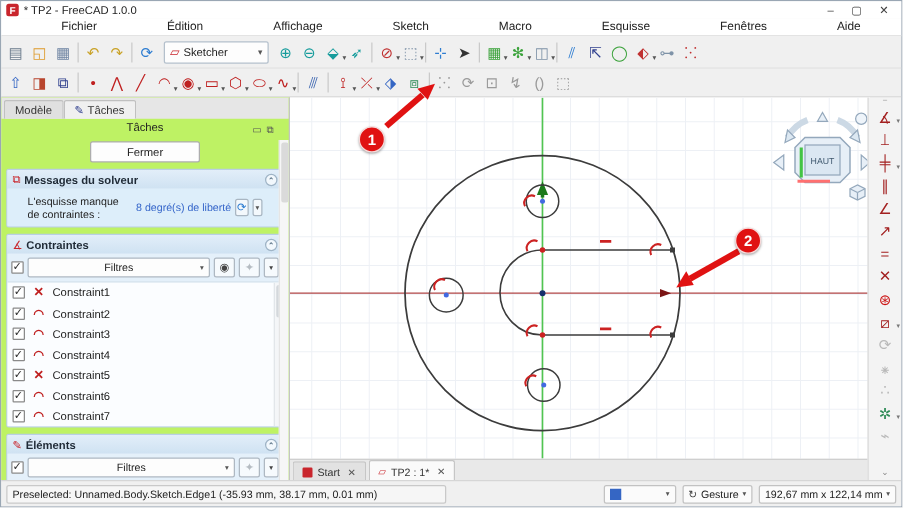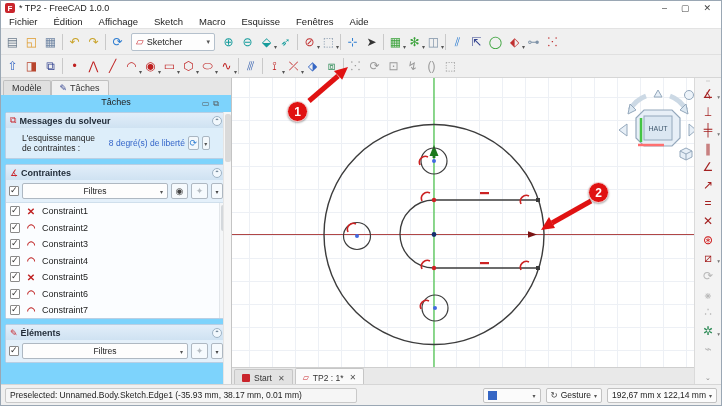--- a/index.html
+++ b/index.html
@@ -7,38 +7,38 @@
   .window { position:relative; width:722px; height:406px; background:#f0f0f0; border:1px solid #9aa7b4; }
 
   
   .titlebar { height:14px; background:#ffffff; display:flex; align-items:center; padding:0 4px; font-size:9px; color:#222; }
   .fc-logo { width:10px; height:10px; background:#c9252c; border-radius:2px; color:#fff; font-size:8px; font-weight:bold; display:flex; align-items:center; justify-content:center; margin-right:4px; }
   .win-controls { margin-left:auto; display:flex; gap:14px; font-size:9px; color:#444; padding-right:6px; }
   .win-controls span { cursor:default; }
 
   
   .menubar { height:14px; background:#ffffff; border-bottom:1px solid #e3e3e3; display:flex; align-items:center; font-size:9.5px; color:#222; }
-  .menu-item { padding:0 8px; height:100%; display:flex; align-items:center; }
+  .menu-item { padding:0 8px; height:100%; display:flex; align-items:center;margin-left:40px; }
 
   
   .toolbar { display:flex; align-items:center; background:#f0f0f0; padding:0 2px; }
   .toolbar.row1 { height:26px; border-bottom:1px solid #e0e0e0; }
   .toolbar.row2 { height:23px; border-bottom:1px solid #d6d6d6; }
   .tbgroup { display:flex; align-items:center; }
   .icon { width:19px; height:19px; display:inline-flex; align-items:center; justify-content:center; font-size:12px; border-radius:2px; position:relative; }
   .icon .g { line-height:1; }
   .icon .dd { font-size:6px; color:#555; position:absolute; right:-1px; bottom:1px; }
   .icon.sep { width:5px; height:16px; }
   .icon.sep::after { content:""; width:1px; height:16px; background:#c9c9c9; }
   .wb-select { display:flex; align-items:center; gap:3px; background:#fdfdfd; border:1px solid #b4c0cc; border-radius:2px; height:18px; padding:0 4px; margin:0 4px; font-size:9px; color:#222; min-width:84px; }
   .wb-select .wbicon { color:#c9252c; font-size:10px; }
   .wb-select .caret { margin-left:auto; font-size:7px; color:#555; }
 
   
-  .panel { position:absolute; left:0; top:77px; width:231px; bottom:21px; background:#7dd3fc; border-right:1px solid #c4c4c4; overflow:hidden; }
+  .panel { position:absolute; left:0; top:77px; width:231px; bottom:21px; background:#bef264; border-right:1px solid #c4c4c4; overflow:hidden; }
   .panel-tabs { display:flex; height:17px; font-size:9px; align-items:flex-end; padding-left:2px; background:#e6e6e6; }
   .ptab { padding:2px 8px; border:1px solid #c0c0c0; border-bottom:none; background:#e0e0e0; color:#333; display:flex; gap:3px; align-items:center; border-radius:2px 2px 0 0; }
   .ptab.active { background:#f0f0f0; }
   .panel-title { height:15px; font-size:9px; color:#222; text-align:center; line-height:15px; position:relative; }
   .panel-title .ticons { position:absolute; right:12px; top:1px; font-size:8px; color:#555; display:flex; gap:4px; }
   .fermer-btn { display:block; margin:3px auto 5px; width:88px; height:17px; background:#fdfdfd; border:1px solid #adadad; border-radius:2px; font-size:9px; color:#222; font-family:inherit; }
   .section { margin:2px 4px 5px 4px; border:1px solid #b9cfe4; background:#eaf3fb; border-radius:2px; }
   .sec-header { height:15px; background:linear-gradient(#e2eef9,#cfe2f2); display:flex; align-items:center; gap:3px; padding:0 4px; font-size:9px; font-weight:bold; color:#1f2a36; }
   .sec-header .sicon { font-size:9px; font-weight:normal; }
   .sec-header .collapse { margin-left:auto; width:10px; height:10px; border:1px solid #9fb4c6; border-radius:50%; font-size:6px; color:#5a7286; display:flex; align-items:center; justify-content:center; background:#f2f8fd; }
@@ -373,20 +373,21 @@
           <span>Tâches</span>
         </span>
     </div>
     <div class="panel-title">
       <span>Tâches</span>
       <span class="ticons">
         <span>▭</span>
         <span>⧉</span>
       </span>
     </div>
+    <button class="fermer-btn">Fermer</button>
 
     <div class="section">
       <div class="sec-header">
         <span class="sicon" style="color:#c9252c">⧉</span>
         <span>Messages du solveur</span>
         <span class="collapse">⌃</span>
       </div>
       <div class="solver-body">
         <span>L'esquisse manque de contraintes :</span>
         <a class="solver-link">8 degré(s) de liberté</a>

